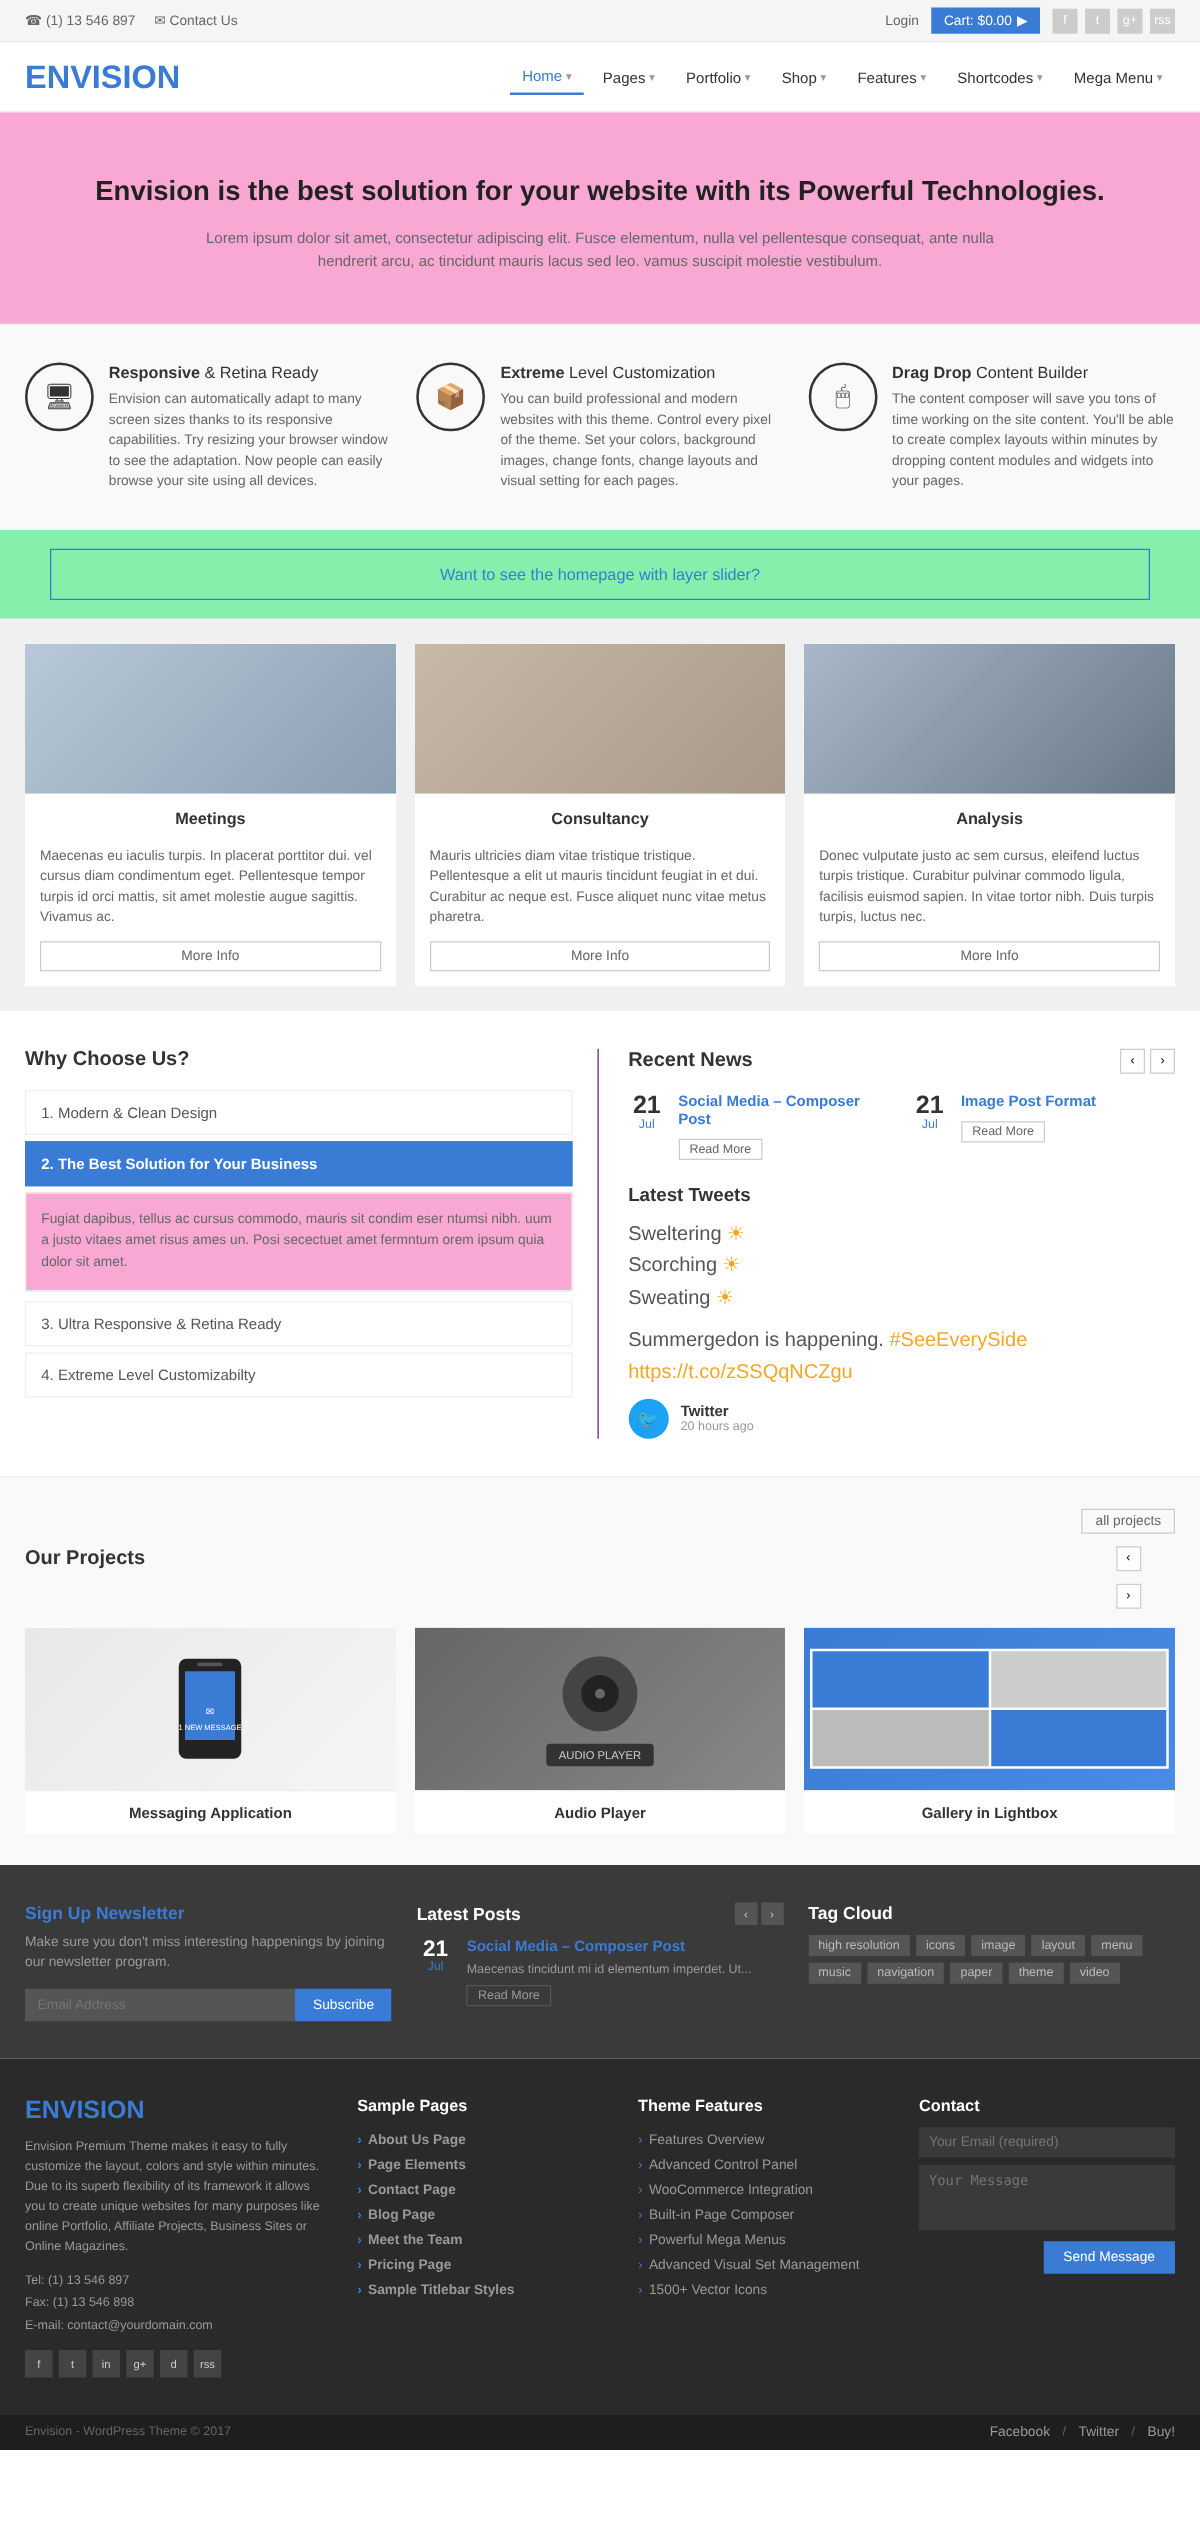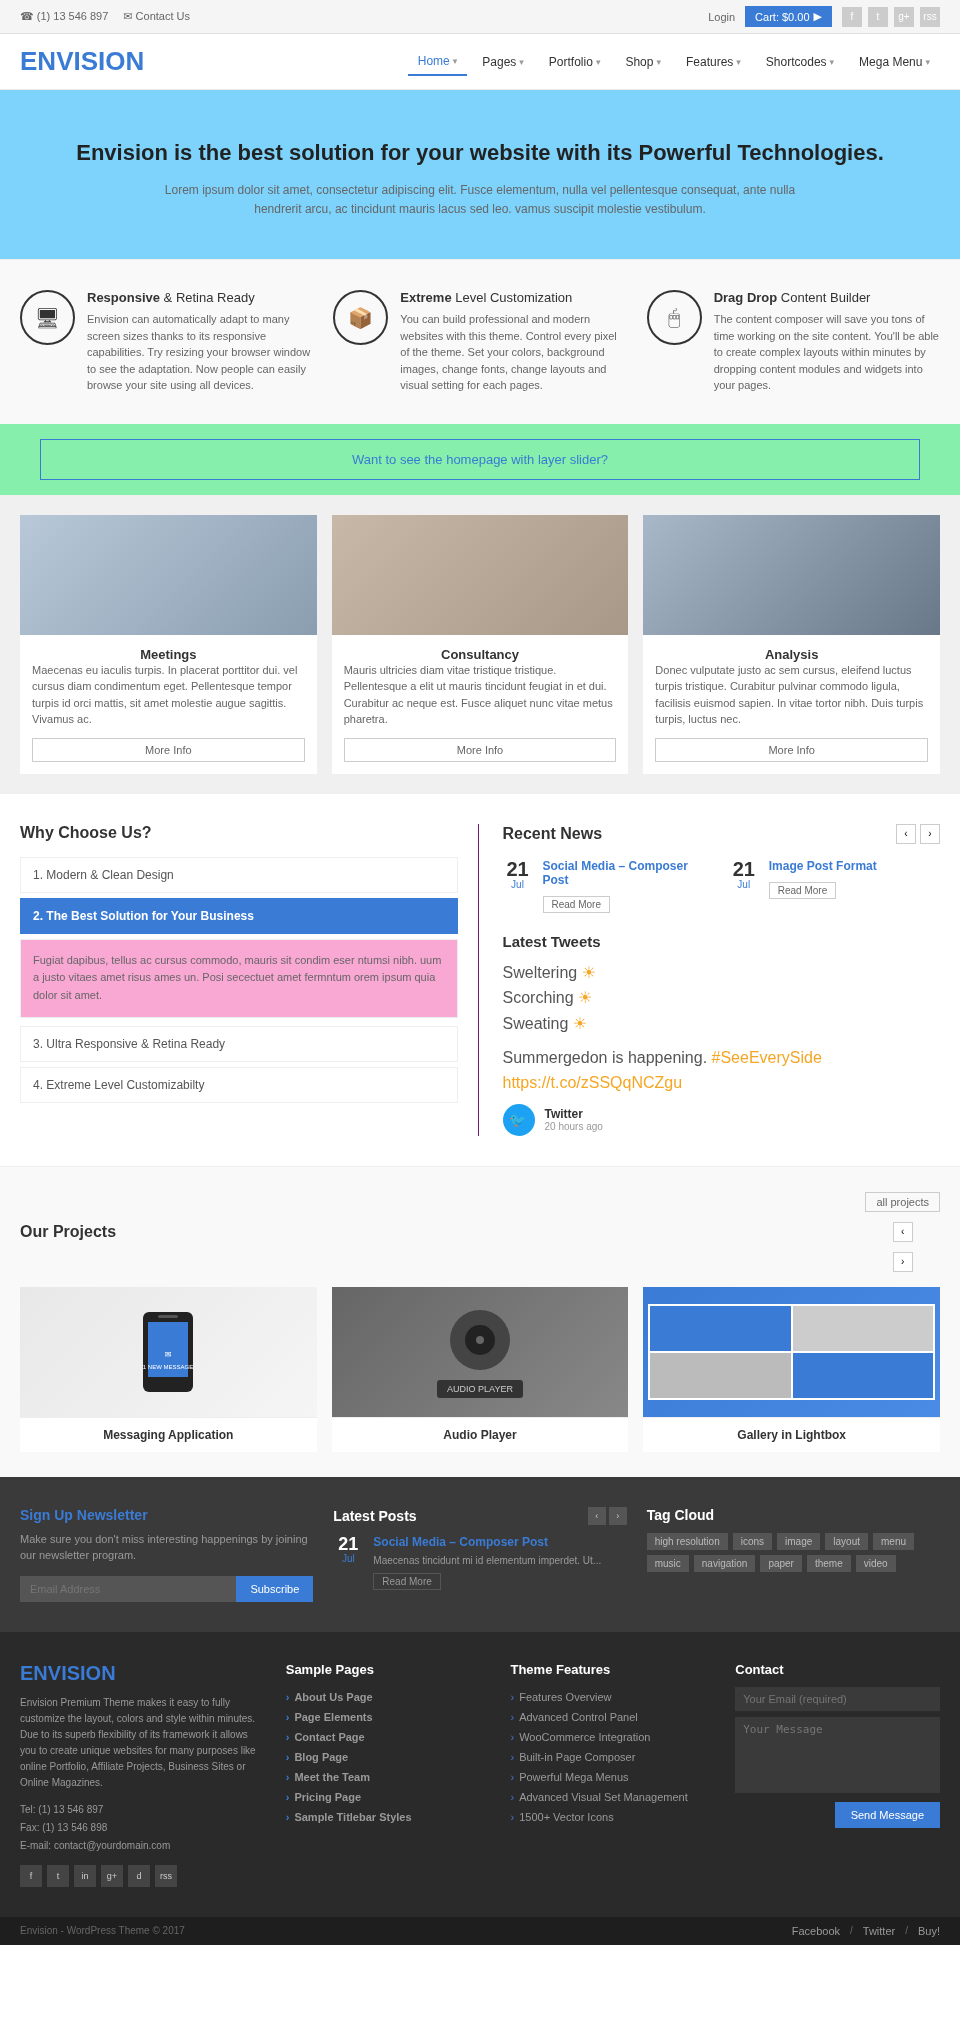--- a/index.html
+++ b/index.html
@@ -17,21 +17,21 @@
     
     .header { background: #fff; padding: 12px 20px; display: flex; justify-content: space-between; align-items: center; border-bottom: 1px solid #e8e8e8; }
     .logo { font-size: 26px; font-weight: bold; color: #333; }
     .logo span { color: #3a7bd5; }
     .nav { display: flex; gap: 5px; align-items: center; }
     .nav-item { padding: 6px 10px; font-size: 12px; color: #333; cursor: pointer; display: flex; align-items: center; gap: 3px; text-decoration: none; }
     .nav-item.active { border-bottom: 2px solid #3a7bd5; color: #3a7bd5; }
     .nav-arrow { font-size: 9px; color: #999; }
 
     
-    .hero { background: #7dd3fc; padding: 50px 30px 40px; text-align: center; border-bottom: 1px solid #eee; }
+    .hero { background: #f9a8d4; padding: 50px 30px 40px; text-align: center; border-bottom: 1px solid #eee; }
     .hero h1 { font-size: 22px; font-weight: bold; color: #222; margin-bottom: 15px; }
     .hero p { font-size: 12px; color: #666; line-height: 1.6; max-width: 680px; margin: 0 auto; }
 
     
     .features { padding: 30px 20px; display: flex; gap: 20px; background: #f9f9f9; }
     .feature-item { flex: 1; display: flex; gap: 12px; align-items: flex-start; }
     .feature-icon { width: 55px; height: 55px; border: 2px solid #333; border-radius: 50%; display: flex; align-items: center; justify-content: center; flex-shrink: 0; font-size: 20px; }
     .feature-content h3 { font-size: 13px; font-weight: normal; margin-bottom: 6px; }
     .feature-content h3 strong { font-weight: bold; }
     .feature-content p { font-size: 11px; color: #666; line-height: 1.5; }
@@ -39,21 +39,21 @@
     
     .slider-cta { margin: 0 20px 0; border: 1px solid #3a7bd5; padding: 12px; text-align: center; }
     .slider-cta a { color: #3a7bd5; font-size: 13px; text-decoration: none; }
 
     
     .services-section { padding: 20px; background: #f0f0f0; }
     .services-grid { display: flex; gap: 15px; }
     .service-card { flex: 1; background: #fff; overflow: hidden; }
     .service-img { width: 100%; height: 120px; background: #ccc; overflow: hidden; display: flex; align-items: center; justify-content: center; }
     .service-body { padding: 12px; }
-    .service-body h3 { font-size: 13px; font-weight: bold; margin-bottom: 0; text-align: center; }
+    .service-body h3 { font-size: 13px; font-weight: bold; margin-bottom: 15px; text-align: center; }
     .service-body p { font-size: 11px; color: #666; line-height: 1.5; margin-bottom: 10px; }
     .service-btn { display: block; border: 1px solid #ccc; padding: 5px; text-align: center; font-size: 11px; color: #666; cursor: pointer; }
 
     
     .why-news { display: flex; gap: 0; padding: 30px 20px; background: #fff; }
     .why-section { flex: 1; padding-right: 20px; }
     .why-section h2 { font-size: 16px; font-weight: bold; margin-bottom: 15px; }
     .why-item { padding: 10px 12px; border: 1px solid #eee; margin-bottom: 5px; font-size: 12px; color: #555; cursor: pointer; }
     .why-item.active { background: #3a7bd5; color: #fff; border-color: #3a7bd5; font-weight: bold; }
     .why-content { background: #f9a8d4; border: 1px solid #eee; padding: 12px; margin-bottom: 8px; font-size: 11px; color: #666; line-height: 1.6; }
@@ -136,21 +136,21 @@
 
     .footer-features { flex: 1; }
     .footer-features h3 { font-size: 13px; color: #fff; margin-bottom: 10px; }
     .footer-features ul { list-style: none; }
     .footer-features li { padding: 4px 0; font-size: 11px; color: #999; cursor: pointer; display: flex; align-items: center; gap: 5px; }
     .footer-features li::before { content: '›'; color: #3a7bd5; }
 
     .footer-contact-form { flex: 1; }
     .footer-contact-form h3 { font-size: 13px; color: #fff; margin-bottom: 10px; }
     .footer-input { width: 100%; background: #3a3a3a; border: none; padding: 6px 8px; color: #ccc; font-size: 11px; margin-bottom: 6px; }
-    .footer-textarea { width: 100%; background: #3a3a3a; border: none; padding: 6px 8px; color: #ccc; font-size: 11px; height: 76px; resize: none; margin-bottom: 6px; }
+    .footer-textarea { width: 100%; background: #3a3a3a; border: none; padding: 6px 8px; color: #ccc; font-size: 11px; height: 52px; resize: none; margin-bottom: 6px; }
     .footer-send-btn { background: #3a7bd5; color: #fff; border: none; padding: 7px 16px; font-size: 11px; cursor: pointer; float: right; }
 
     
     .footer-very-bottom { background: #1e1e1e; color: #666; padding: 8px 20px; display: flex; justify-content: space-between; align-items: center; font-size: 10px; }
     .footer-bottom-links { display: flex; gap: 10px; }
     .footer-bottom-links a { color: #999; text-decoration: none; font-size: 11px; }
 
     
     .proj-phone { background: linear-gradient(135deg, #e8e8e8 0%, #f5f5f5 100%); display: flex; align-items: center; justify-content: center; width: 100%; height: 100%; }
     .proj-audio { background: linear-gradient(135deg, #666 0%, #888 100%); display: flex; align-items: center; justify-content: center; width: 100%; height: 100%; }

